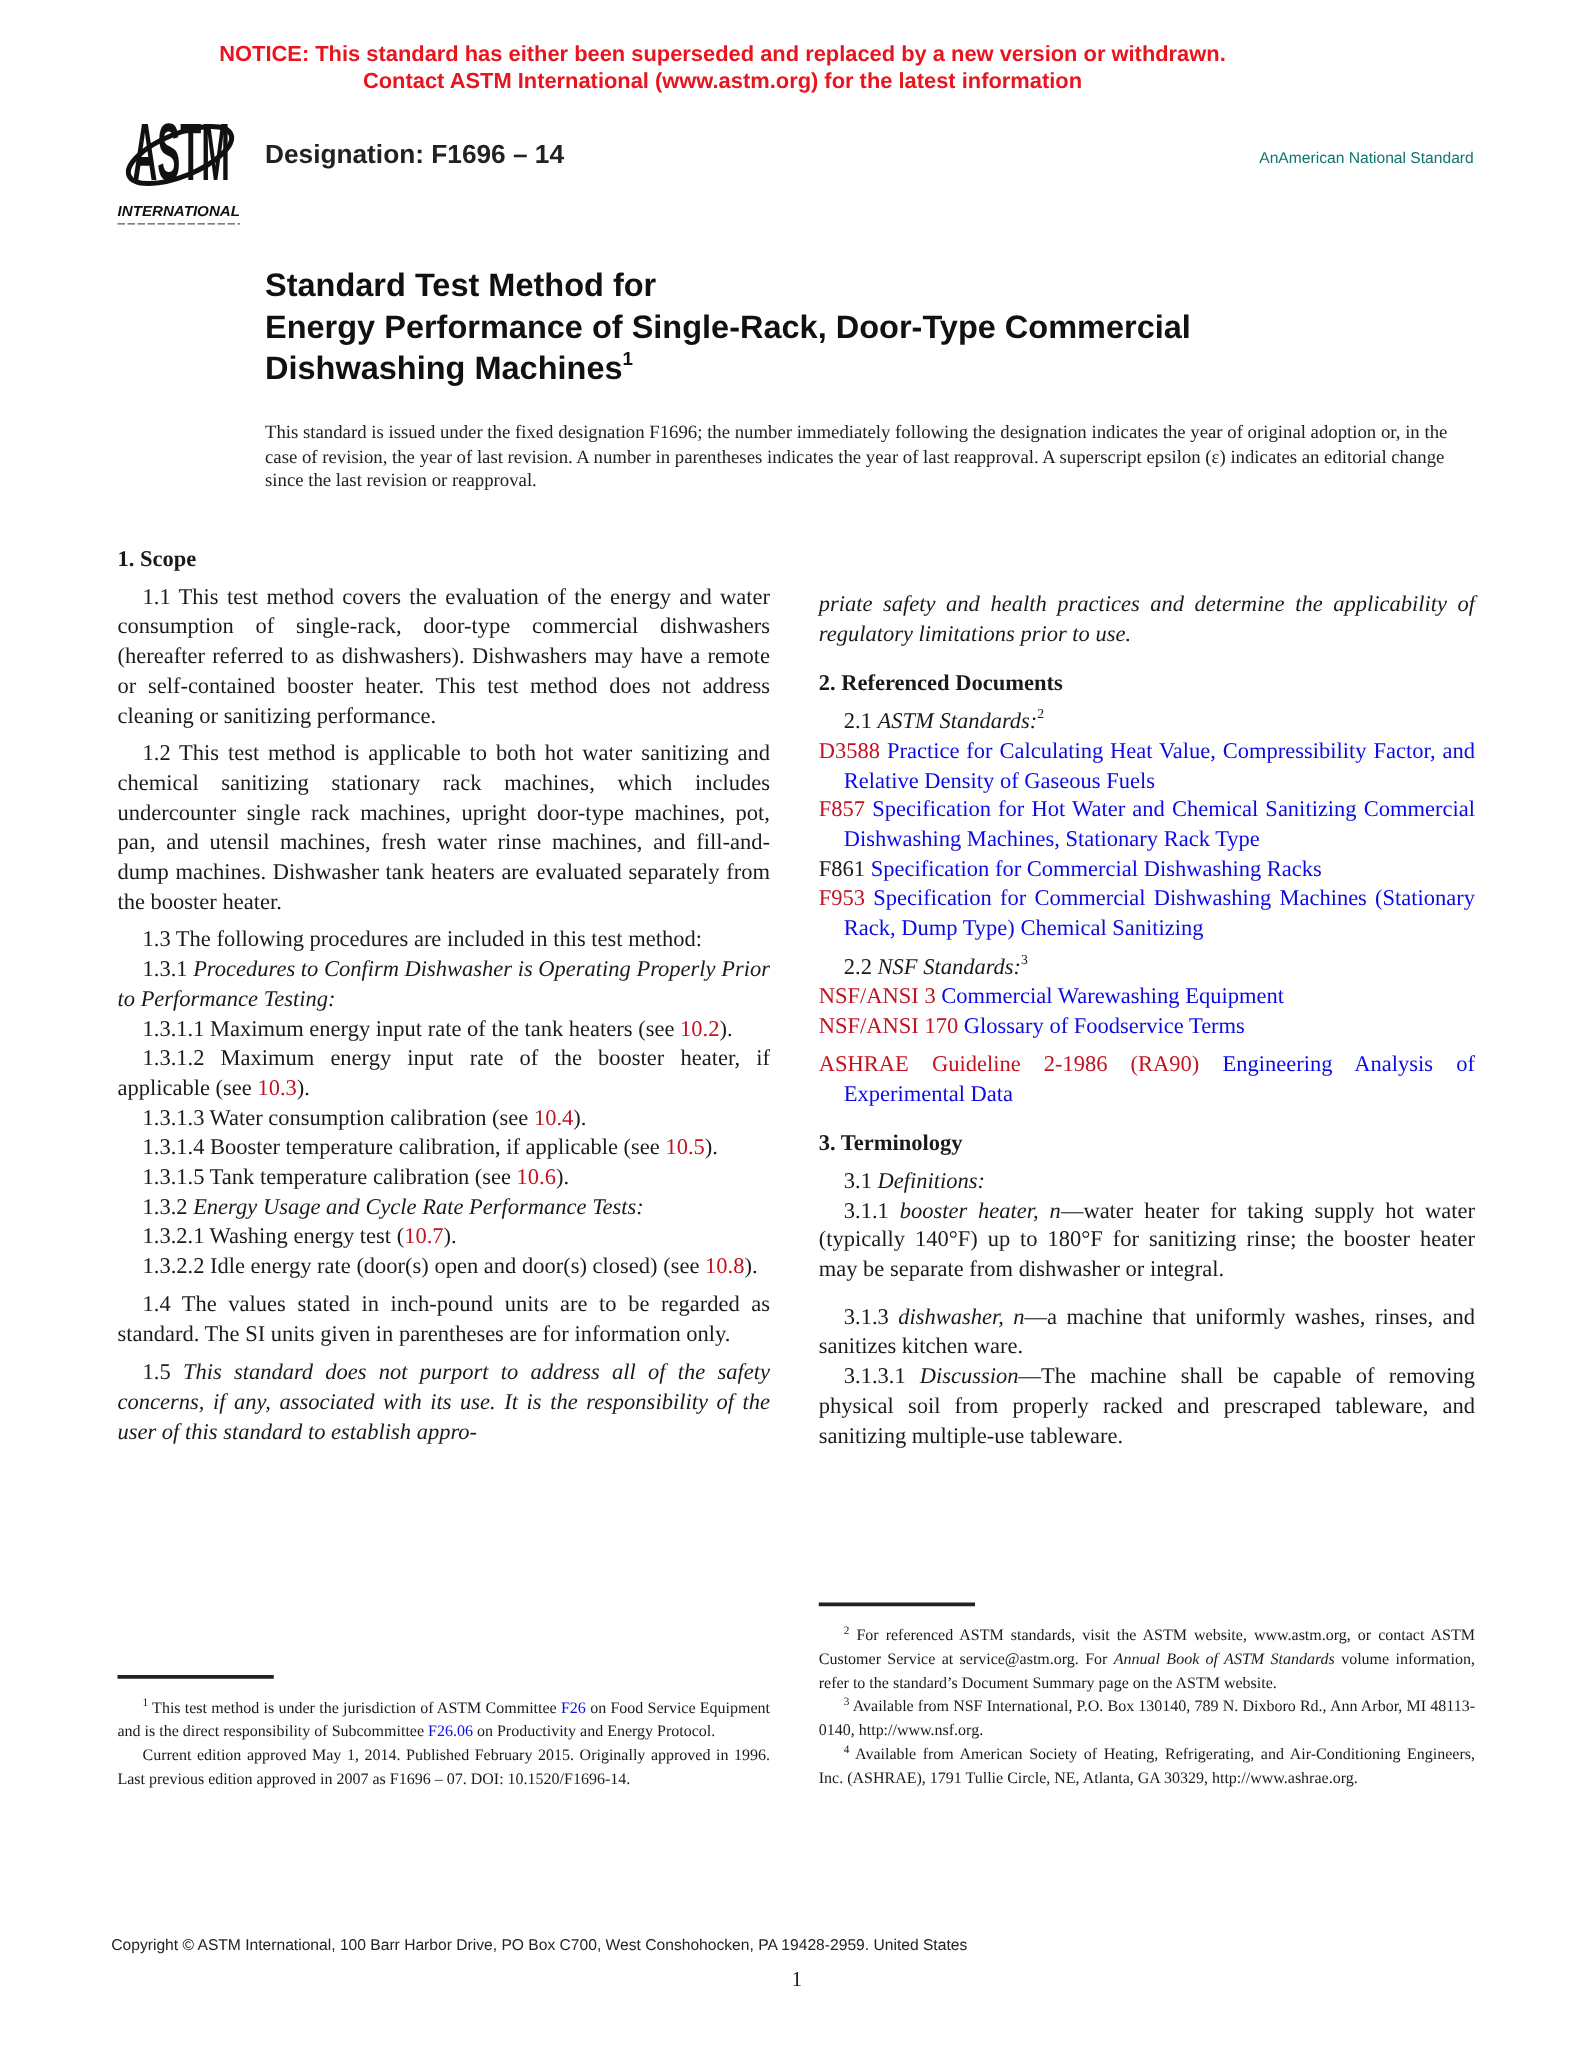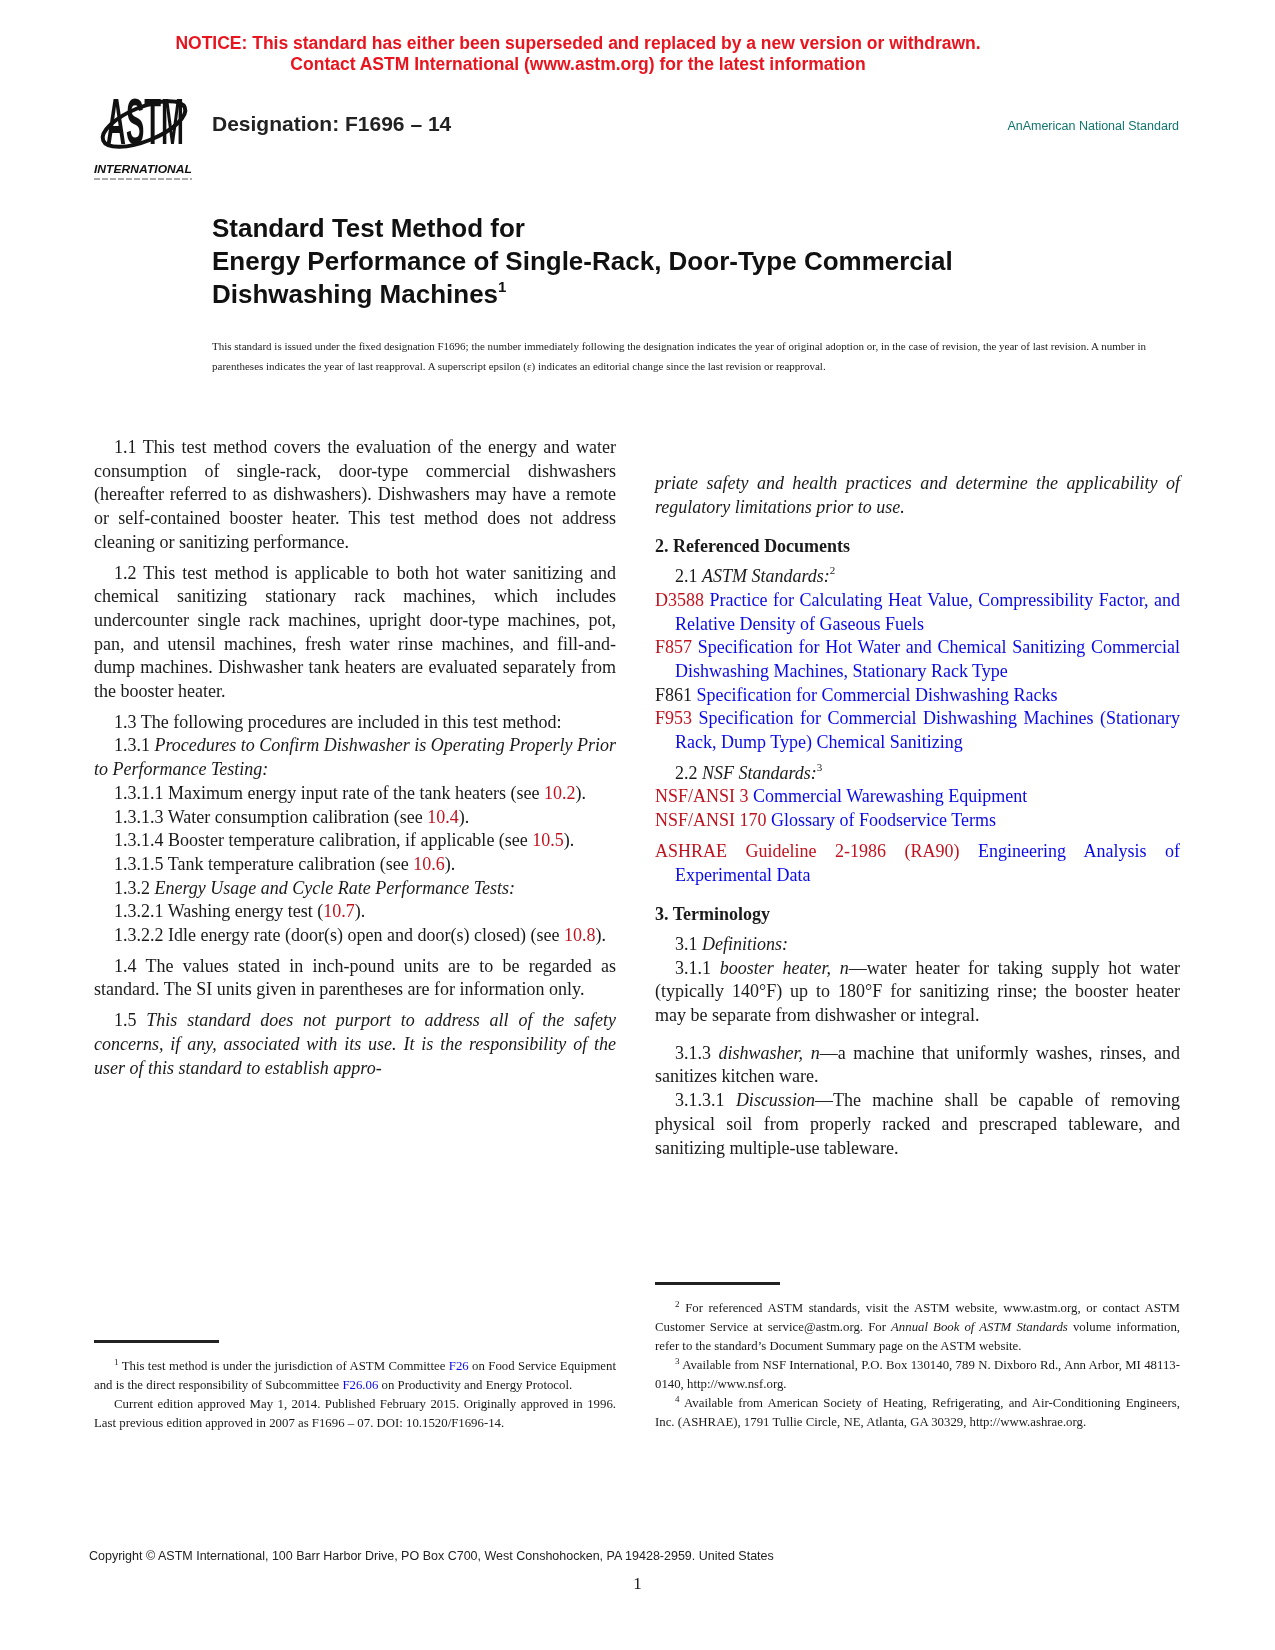--- a/index.html
+++ b/index.html
@@ -6,21 +6,21 @@
   body { width: 1275px; height: 1650px; position: relative; overflow: hidden; color: #1a1a1a; }
   .abs { position: absolute; }
   .sans { font-family: "Liberation Sans", "DejaVu Sans", sans-serif; }
   .serif { font-family: "Liberation Serif", "DejaVu Serif", serif; }
   .notice { left: 0; width: 1156px; text-align: center; color: #e8141e; font-weight: bold; font-size: 17.5px; line-height: 21px; }
   .designation { left: 212px; top: 112px; font-size: 21px; font-weight: bold; color: #222; }
   .ans { right: 96px; top: 119px; font-size: 12.5px; color: #0f766e; }
   .logo { left: 92px; top: 84px; width: 110px; height: 100px; }
   .title { left: 212px; top: 212px; font-size: 26px; font-weight: bold; line-height: 33px; color: #111; }
   .title sup { font-size: 15px; vertical-align: 11px; line-height: 0; }
-  .issuance { left: 212px; top: 337px; width: 960px; font-size: 11px; line-height: 19.5px; color: #222; }
+  .issuance { left: 212px; top: 337px; width: 960px; font-size: 15px; line-height: 19.5px; color: #222; }
   .col { top: 436px; font-size: 18px; line-height: 23.7px; text-align: justify; }
   .col-left { left: 94px; width: 522px; }
   .col-right { left: 655px; width: 525px; }
   .h { font-weight: bold; margin: 0 0 6px 0; }
   .p { margin: 0; text-indent: 20px; }
   .gap { height: 7px; }
   .gapL { height: 16px; }
   .it { font-style: italic; }
   .red { color: #c1121f; }
   .blue { color: #0a0ae6; }
@@ -55,27 +55,29 @@
 
 <div class="abs title sans">
   <div>Standard Test Method for</div>
   <div>Energy Performance of Single-Rack, Door-Type Commercial</div>
   <div><span>Dishwashing Machines</span><sup>1</sup></div>
 </div>
 
 <div class="abs issuance serif">This standard is issued under the fixed designation F1696; the number immediately following the designation indicates the year of original adoption or, in the case of revision, the year of last revision. A number in parentheses indicates the year of last reapproval. A superscript epsilon (ε) indicates an editorial change since the last revision or reapproval.</div>
 
 <div class="abs col col-left serif">
+  <div class="h">1.  Scope</div>
   <p class="p">1.1  This test method covers the evaluation of the energy and water consumption of single-rack, door-type commercial dishwashers (hereafter referred to as dishwashers). Dishwashers may have a remote or self-contained booster heater. This test method does not address cleaning or sanitizing performance.</p>
   <div class="gap"></div>
   <p class="p">1.2  This test method is applicable to both hot water sanitizing and chemical sanitizing stationary rack machines, which includes undercounter single rack machines, upright door-type machines, pot, pan, and utensil machines, fresh water rinse machines, and fill-and-dump machines. Dishwasher tank heaters are evaluated separately from the booster heater.</p>
   <div class="gap"></div>
   <p class="p">1.3 The following procedures are included in this test method:</p>
   <p class="p"><span>1.3.1 </span><span class="it">Procedures to Confirm Dishwasher is Operating Properly Prior to Performance Testing:</span></p>
   <p class="p"><span>1.3.1.1  Maximum energy input rate of the tank heaters (see </span><a class="red">10.2</a><span>).</span></p>
+  <p class="p"><span>1.3.1.2  Maximum energy input rate of the booster heater, if applicable (see </span><a class="red">10.3</a><span>).</span></p>
   <p class="p"><span>1.3.1.3  Water consumption calibration (see </span><a class="red">10.4</a><span>).</span></p>
   <p class="p"><span>1.3.1.4  Booster temperature calibration, if applicable (see </span><a class="red">10.5</a><span>).</span></p>
   <p class="p"><span>1.3.1.5  Tank temperature calibration (see </span><a class="red">10.6</a><span>).</span></p>
   <p class="p"><span>1.3.2  </span><span class="it">Energy Usage and Cycle Rate Performance Tests:</span></p>
   <p class="p"><span>1.3.2.1  Washing energy test (</span><a class="red">10.7</a><span>).</span></p>
   <p class="p"><span>1.3.2.2  Idle energy rate (door(s) open and door(s) closed) (see </span><a class="red">10.8</a><span>).</span></p>
   <div class="gap"></div>
   <p class="p">1.4  The values stated in inch-pound units are to be regarded as standard. The SI units given in parentheses are for information only.</p>
   <div class="gap"></div>
   <p class="p"><span>1.5 </span><span class="it">This standard does not purport to address all of the safety concerns, if any, associated with its use. It is the responsibility of the user of this standard to establish appro-</span></p>

